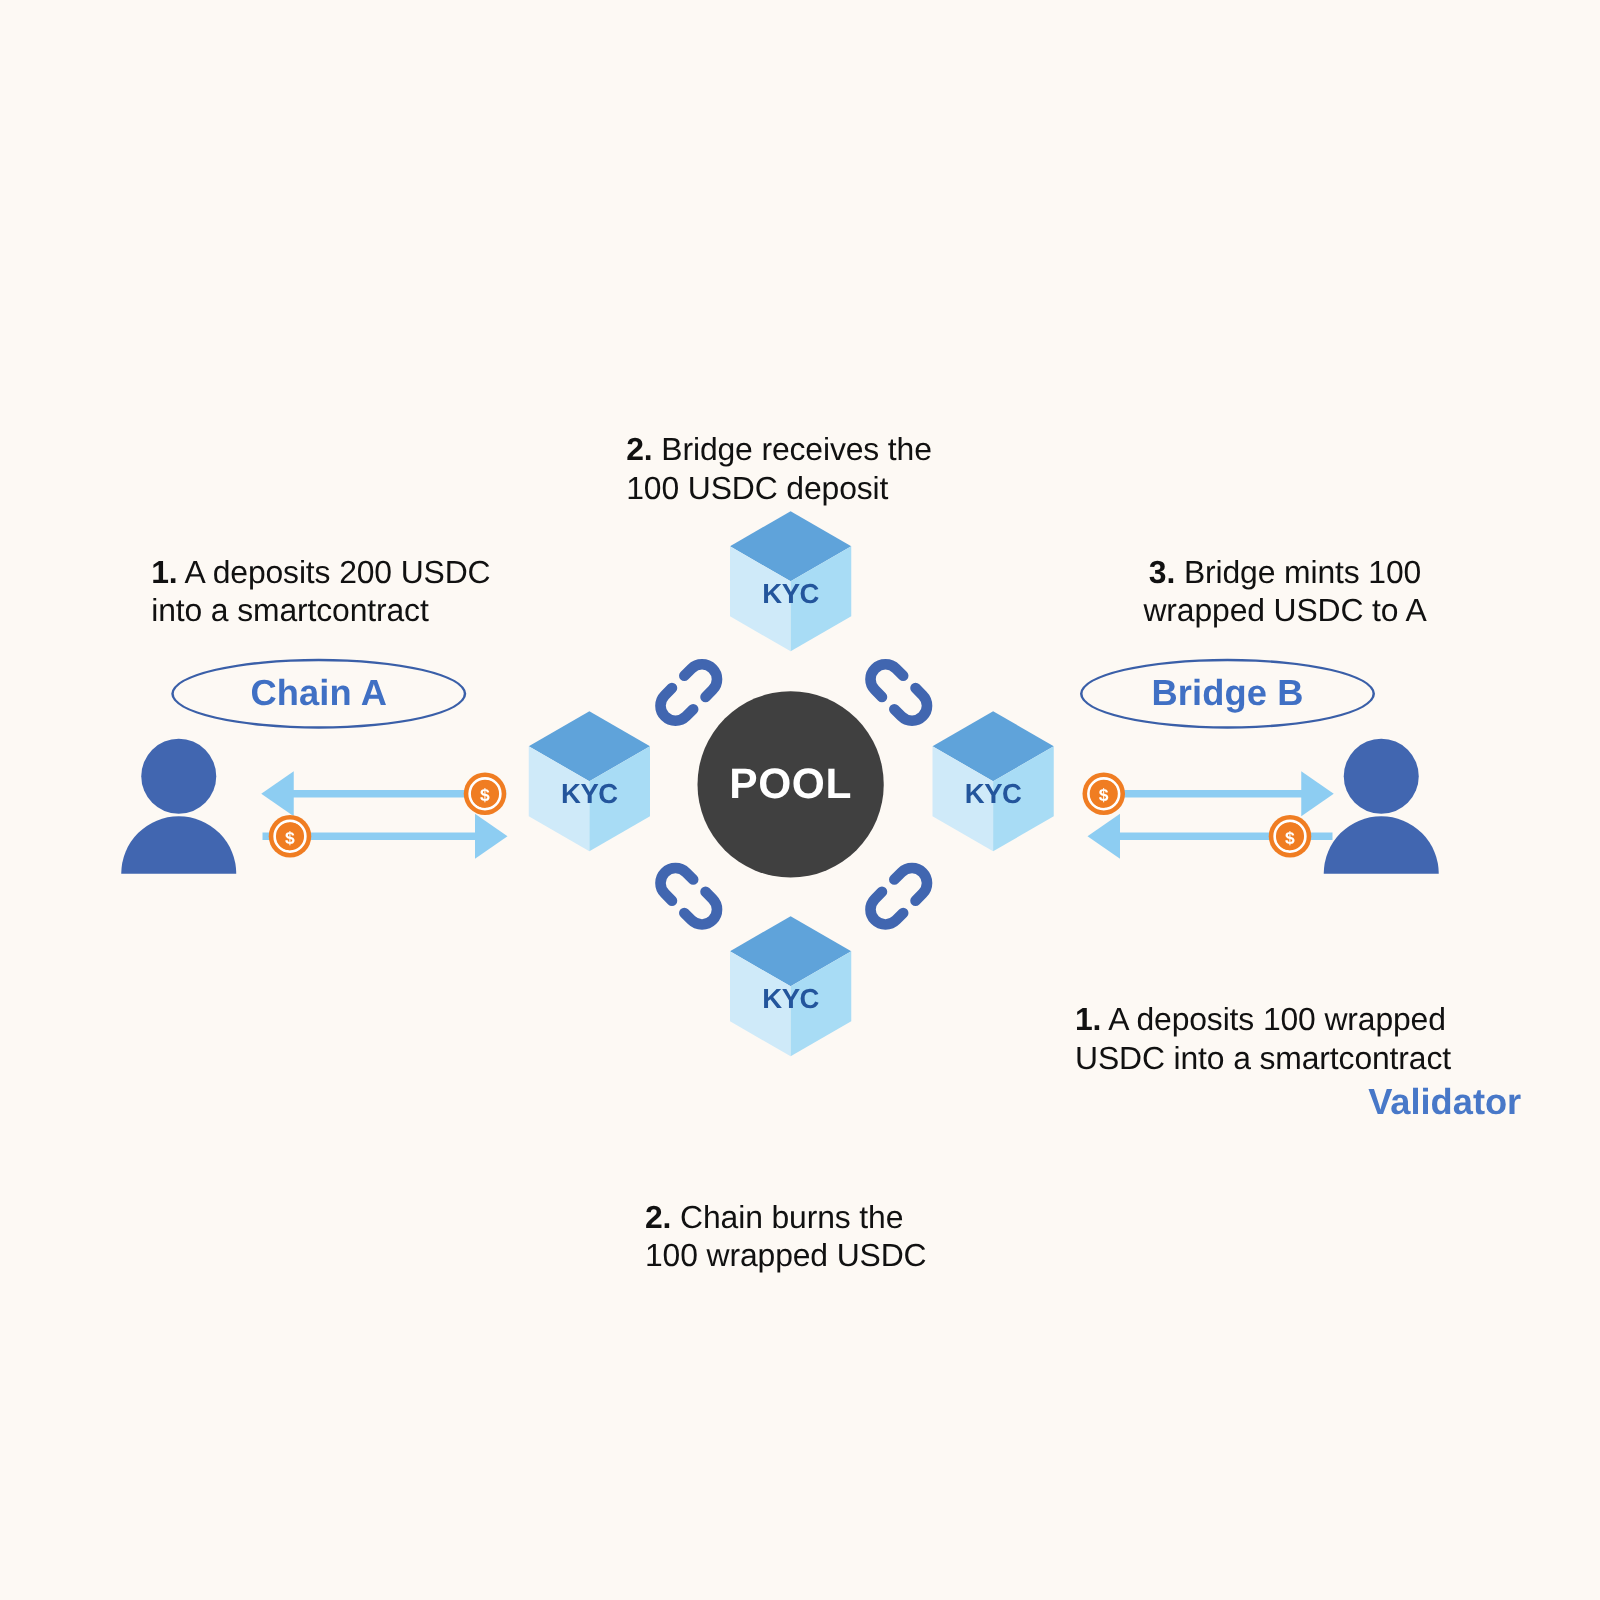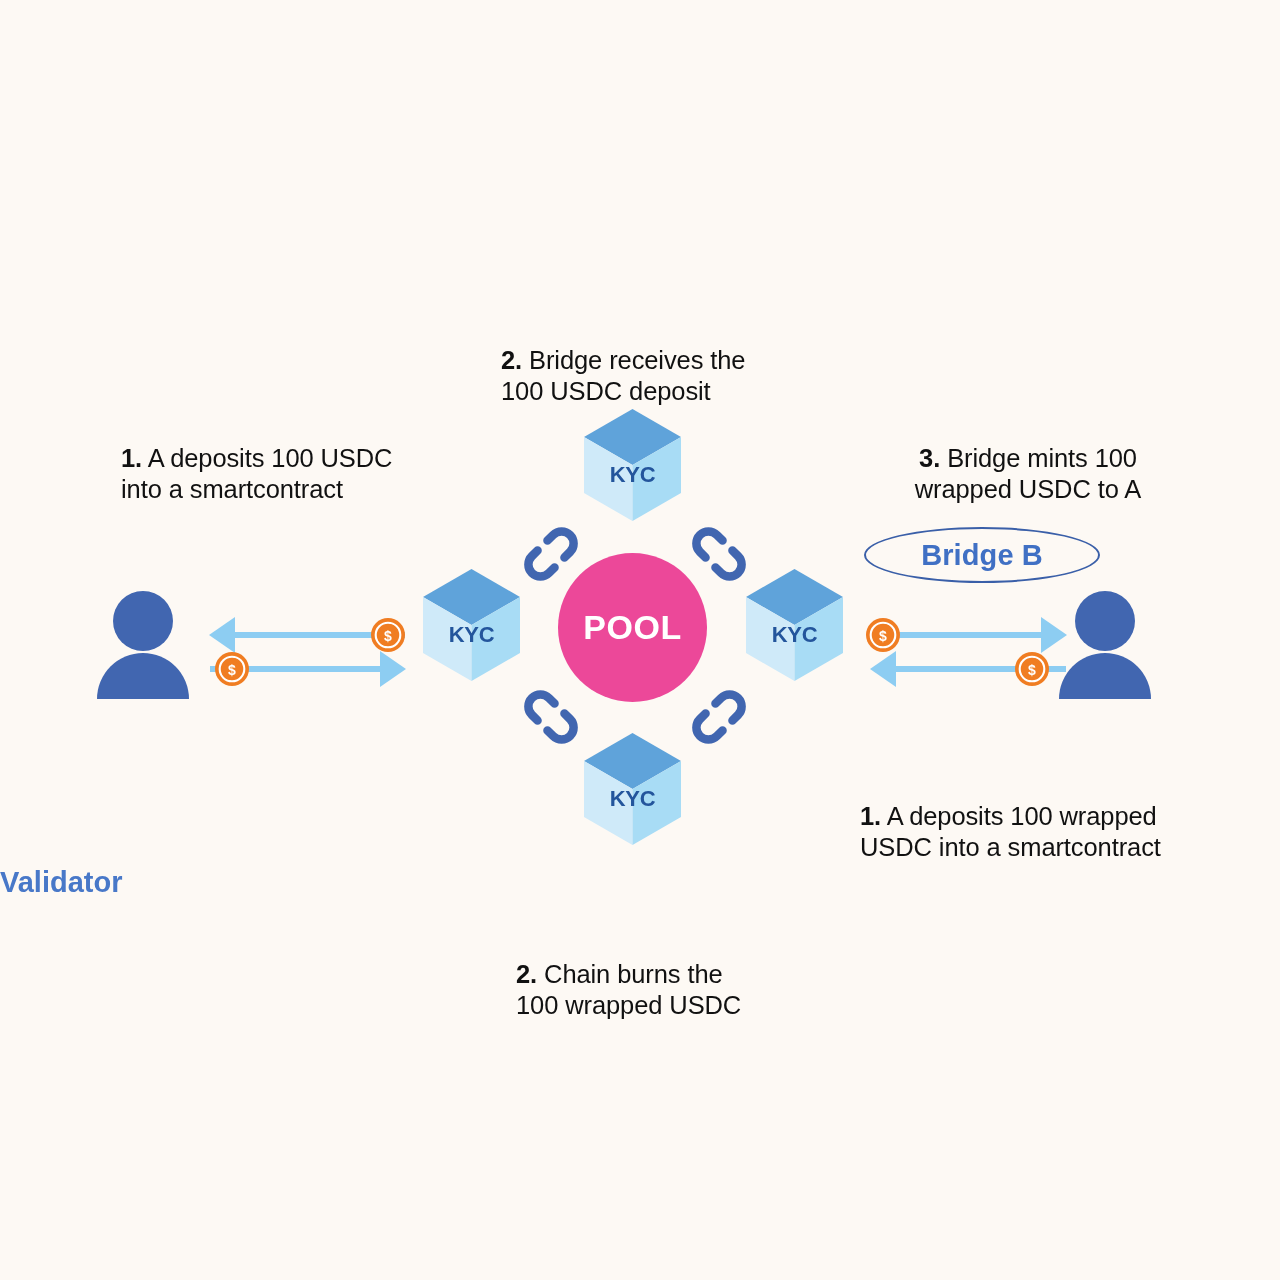--- a/index.html
+++ b/index.html
@@ -54,29 +54,29 @@
     font-weight: 700;
     letter-spacing: 0.1px;
   }
 
   
   .validator-label {
     position: absolute;
     color: #4878c8;
     font-size: 29px;
     font-weight: 700;
-    text-align: left;
+    text-align: right;
     width: 100%;
   }
 
   
   .pool {
     position: absolute;
     border-radius: 50%;
-    background: #ec4899;
+    background: #404040;
     display: flex;
     align-items: center;
     justify-content: center;
   }
   .pool span {
     color: #ffffff;
     font-size: 34px;
     font-weight: 700;
     letter-spacing: 0.5px;
   }
@@ -97,40 +97,43 @@
 <body style="background: rgb(253, 249, 244);">
 
 <div id="stage">
 
   <div class="caption" style="left:501px; top:298px; width:300px;">
     <span class="step">2.</span><span> Bridge receives the
 100 USDC deposit</span>
   </div>
 
   <div class="caption" style="left:121px; top:396px; width:330px;">
-    <span class="step">1.</span><span> A deposits 100 USDC
+    <span class="step">1.</span><span> A deposits 200 USDC
 into a smartcontract</span>
   </div>
 
   <div class="caption" style="left:858px; top:396px; width:340px;text-align:center;">
     <span class="step">3.</span><span> Bridge mints 100
 wrapped USDC to A</span>
   </div>
 
 
   <div class="caption" style="left:860px; top:754px; width:360px;">
     <span class="step">1.</span><span> A deposits 100 wrapped
 USDC into a smartcontract</span>
   </div>
 
   <div class="caption" style="left:516px; top:912px; width:300px;">
     <span class="step">2.</span><span> Chain burns the
 100 wrapped USDC</span>
   </div>
 
+  <div class="chain-pill" style="left:137px; top:511px; width:236px; height:56px;">
+    <span>Chain A</span>
+  </div>
 
   <div class="chain-pill" style="left:864px; top:511px; width:236px; height:56px;">
     <span>Bridge B</span>
   </div>
 
   <div class="abs" style="left:96px; top:575px; width:94px; height:110px;">
     <svg width="94" height="110" viewBox="0 0 94 110" aria-hidden="true">
       <circle cx="47" cy="30" r="30" fill="#4166b0"></circle>
       <path d="M1 108 a46 46 0 0 1 92 0 z" fill="#4166b0"></path>
     </svg>

